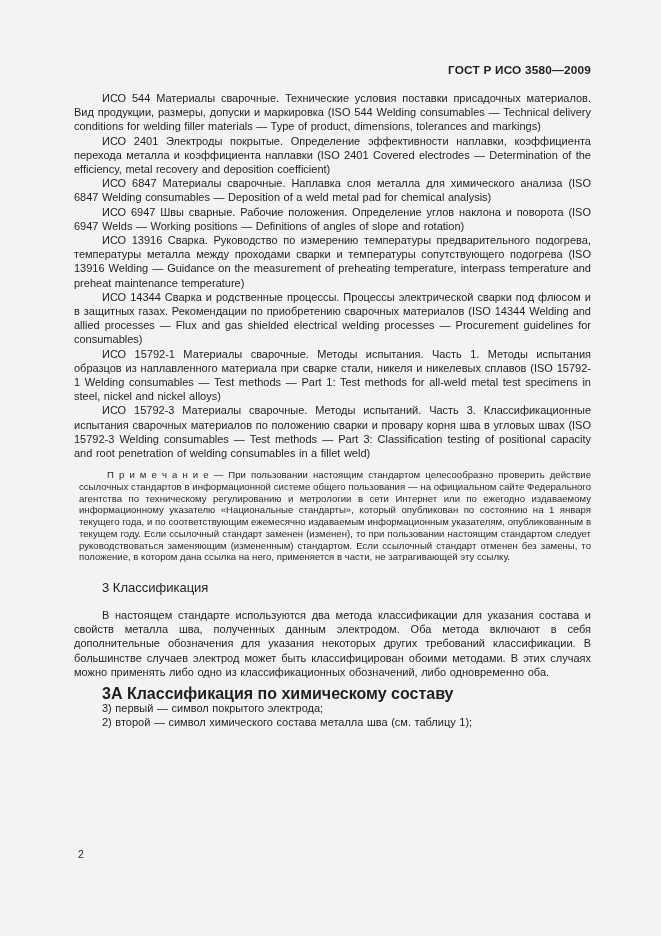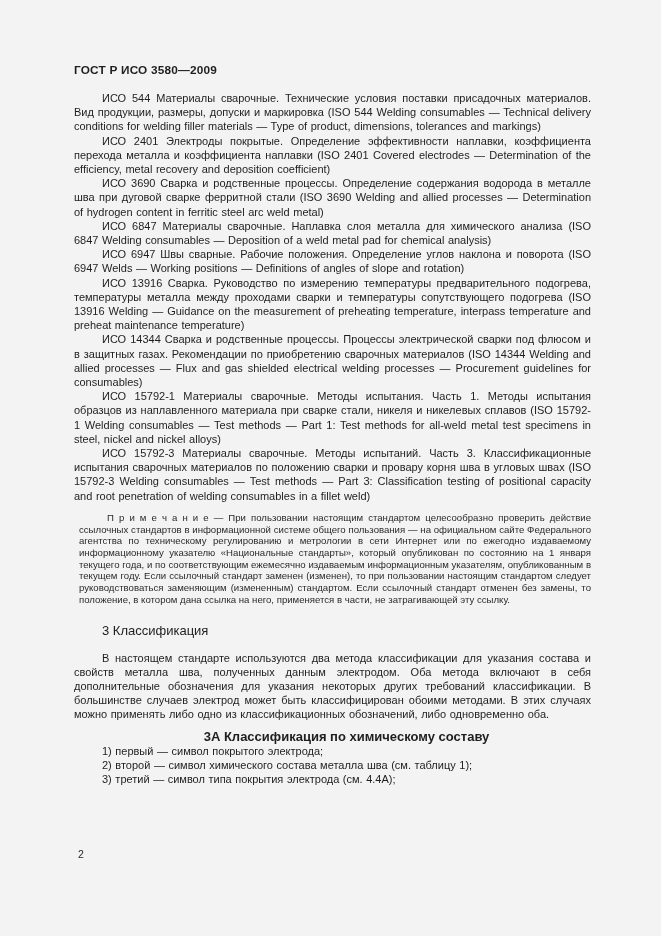--- a/index.html
+++ b/index.html
@@ -18,20 +18,21 @@
     left: 74px;
     top: 63px;
     width: 517px;
   }
   .doc-number {
     font-weight: 700;
     font-size: 11.8px;
     line-height: 14px;
     letter-spacing: 0.2px;
     margin: 0 0 14px 0;
+    text-align: right;
   }
   p.ref, p.body-para, p.list-item, p.list-intro {
     margin: 0;
     font-size: 11px;
     line-height: 14.2px;
     text-align: justify;
     text-indent: 28px;
     word-spacing: 0.5px;
   }
   p.note-para {
@@ -43,60 +44,57 @@
     color: #2a2a2a;
   }
   h2.section-heading {
     font-size: 13px;
     line-height: 15px;
     font-weight: 400;
     margin: 17px 0 13px 0;
     text-indent: 28px;
   }
   h3.sub-heading {
-    font-size: 13px;
+    font-size: 16px;
     line-height: 14.2px;
     font-weight: 700;
     margin: 8px 0 0 0;
     text-indent: 28px;
-    text-align: center;
   }
   .page-number {
     position: absolute;
     left: 78px;
     top: 848px;
     font-size: 10.5px;
     color: #2a2a2a;
   }
 </style>
 </head>
 <body>
 
 <div class="page-content">
 
   <div class="doc-number">ГОСТ Р ИСО 3580—2009</div>
 
   <p class="ref">ИСО 544 Материалы сварочные. Технические условия поставки присадочных материалов. Вид продукции, размеры, допуски и маркировка (ISO 544 Welding consumables — Technical delivery conditions for welding filler materials — Type of product, dimensions, tolerances and markings)</p>
   <p class="ref">ИСО 2401 Электроды покрытые. Определение эффективности наплавки, коэффициента перехода металла и коэффициента наплавки (ISO 2401 Covered electrodes — Determination of the efficiency, metal recovery and deposition coefficient)</p>
-  <p class="ref">ИСО 3690 Сварка и родственные процессы. Определение содержания водорода в металле шва при дуговой сварке ферритной стали (ISO 3690 Welding and allied processes — Determination of hydrogen content in ferritic steel arc weld metal)</p>
   <p class="ref">ИСО 6847 Материалы сварочные. Наплавка слоя металла для химического анализа (ISO 6847 Welding consumables — Deposition of a weld metal pad for chemical analysis)</p>
   <p class="ref">ИСО 6947 Швы сварные. Рабочие положения. Определение углов наклона и поворота (ISO 6947 Welds — Working positions — Definitions of angles of slope and rotation)</p>
   <p class="ref">ИСО 13916 Сварка. Руководство по измерению температуры предварительного подогрева, температуры металла между проходами сварки и температуры сопутствующего подогрева (ISO 13916 Welding — Guidance on the measurement of preheating temperature, interpass temperature and preheat maintenance temperature)</p>
   <p class="ref">ИСО 14344 Сварка и родственные процессы. Процессы электрической сварки под флюсом и в защитных газах. Рекомендации по приобретению сварочных материалов (ISO 14344 Welding and allied processes — Flux and gas shielded electrical welding processes — Procurement guidelines for consumables)</p>
   <p class="ref">ИСО 15792-1 Материалы сварочные. Методы испытания. Часть 1. Методы испытания образцов из наплавленного материала при сварке стали, никеля и никелевых сплавов (ISO 15792-1 Welding consumables — Test methods — Part 1: Test methods for all-weld metal test specimens in steel, nickel and nickel alloys)</p>
   <p class="ref">ИСО 15792-3 Материалы сварочные. Методы испытаний. Часть 3. Классификационные испытания сварочных материалов по положению сварки и провару корня шва в угловых швах (ISO 15792-3 Welding consumables — Test methods — Part 3: Classification testing of positional capacity and root penetration of welding consumables in a fillet weld)</p>
 
   <p class="note-para">П р и м е ч а н и е — При пользовании настоящим стандартом целесообразно проверить действие ссылочных стандартов в информационной системе общего пользования — на официальном сайте Федерального агентства по техническому регулированию и метрологии в сети Интернет или по ежегодно издаваемому информационному указателю «Национальные стандарты», который опубликован по состоянию на 1 января текущего года, и по соответствующим ежемесячно издаваемым информационным указателям, опубликованным в текущем году. Если ссылочный стандарт заменен (изменен), то при пользовании настоящим стандартом следует руководствоваться заменяющим (измененным) стандартом. Если ссылочный стандарт отменен без замены, то положение, в котором дана ссылка на него, применяется в части, не затрагивающей эту ссылку.</p>
 
   <h2 class="section-heading">3 Классификация</h2>
 
   <p class="body-para">В настоящем стандарте используются два метода классификации для указания состава и свойств металла шва, полученных данным электродом. Оба метода включают в себя дополнительные обозначения для указания некоторых других требований классификации. В большинстве случаев электрод может быть классифицирован обоими методами. В этих случаях можно применять либо одно из классификационных обозначений, либо одновременно оба.</p>
 
   <h3 class="sub-heading">3А Классификация по химическому составу</h3>
 
 
-  <p class="list-item">1) первый — символ покрытого электрода;</p>
+  <p class="list-item">3) первый — символ покрытого электрода;</p>
   <p class="list-item">2) второй — символ химического состава металла шва (см. таблицу 1);</p>
-  <p class="list-item">3) третий — символ типа покрытия электрода (см. 4.4А);</p>
 
 </div>
 
 <div class="page-number">2</div>
 
 </body></html>

